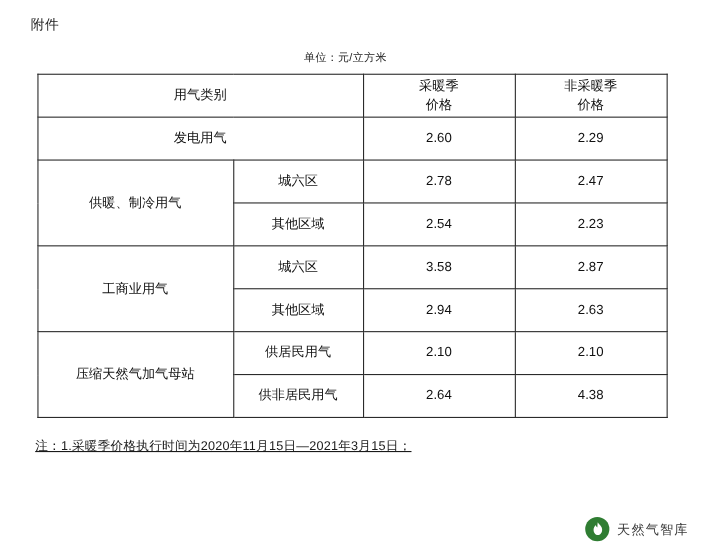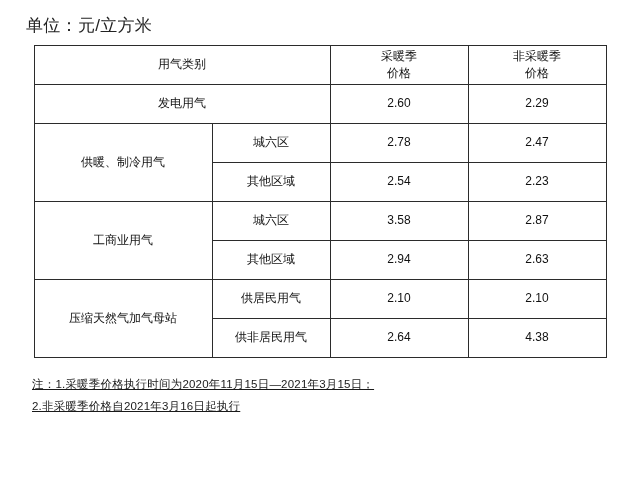--- a/index.html
+++ b/index.html
@@ -30,22 +30,22 @@
   }
   .doc-title {
     text-align: center;
     font-size: 13.5px;
     font-weight: bold;
     color: #111;
     letter-spacing: 0.4px;
     margin: 0 0 16px 0;
   }
   .unit-line {
-    text-align: left;
-    font-size: 17px;
+    text-align: center;
+    font-size: 10px;
     color: #222;
     margin: 0 12px 8px 0;
     letter-spacing: 0.3px;
   }
   table.price-table {
     border-collapse: collapse;
     width: 572px;
     margin: 0 auto;
     table-layout: fixed;
     padding-left: 48px;
@@ -105,20 +105,21 @@
     font-size: 12px;
     color: #3a3a3a;
     letter-spacing: 1px;
   }
 </style>
 </head>
 <body>
 
 <div class="page">
 
+  <div class="attachment-label">附件</div>
 
 
   <div class="unit-line">单位：元/立方米</div>
 
   <table class="price-table">
     <colgroup>
       <col class="c-cat">
       <col class="c-sub">
       <col class="c-heat">
       <col class="c-cold">
@@ -175,17 +176,24 @@
       <tr>
         <td>供非居民用气</td>
         <td>2.64</td>
         <td>4.38</td>
       </tr>
     </tbody>
   </table>
 
   <div class="notes">
     <div>注：1.采暖季价格执行时间为2020年11月15日—2021年3月15日；</div>
-    <div>2.非采暖季价格自2021年3月16日起执行</div>
   </div>
 
+  <div class="watermark">
+    <span class="wm-logo">
+      <svg width="13" height="14" viewBox="0 0 13 14" aria-hidden="true">
+        <path d="M6.5 0.8 C7.6 3.2 10.4 4.2 10.4 7.6 C10.4 10.4 8.6 12.4 6.5 12.4 C4.4 12.4 2.6 10.4 2.6 7.6 C2.6 5.6 3.8 4.6 4.4 3.3 C4.8 4.6 5.6 5.0 6.0 5.6 C6.3 4.2 6.0 2.4 6.5 0.8 Z" fill="#ffffff"></path>
+      </svg>
+    </span>
+    <span class="wm-text">天然气智库</span>
+  </div>
 
 </div>
 
 </body></html>

